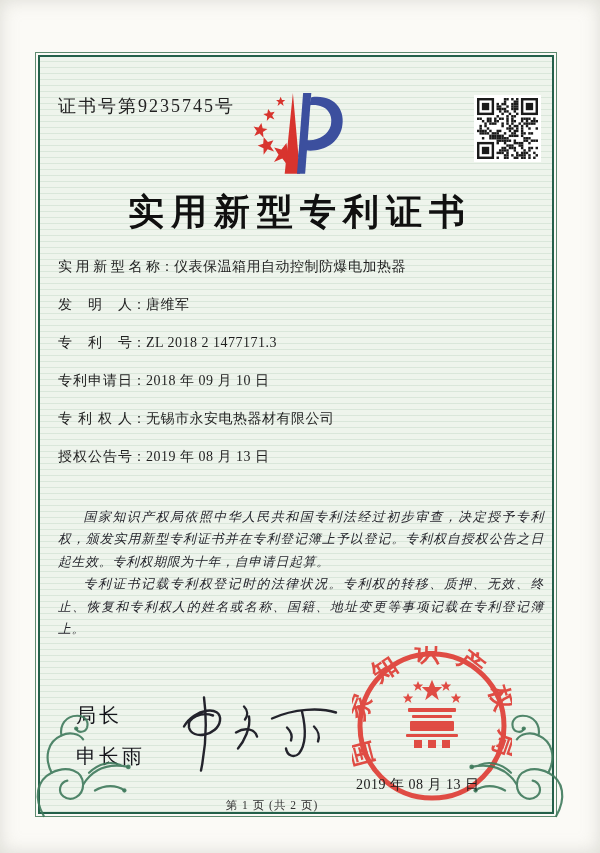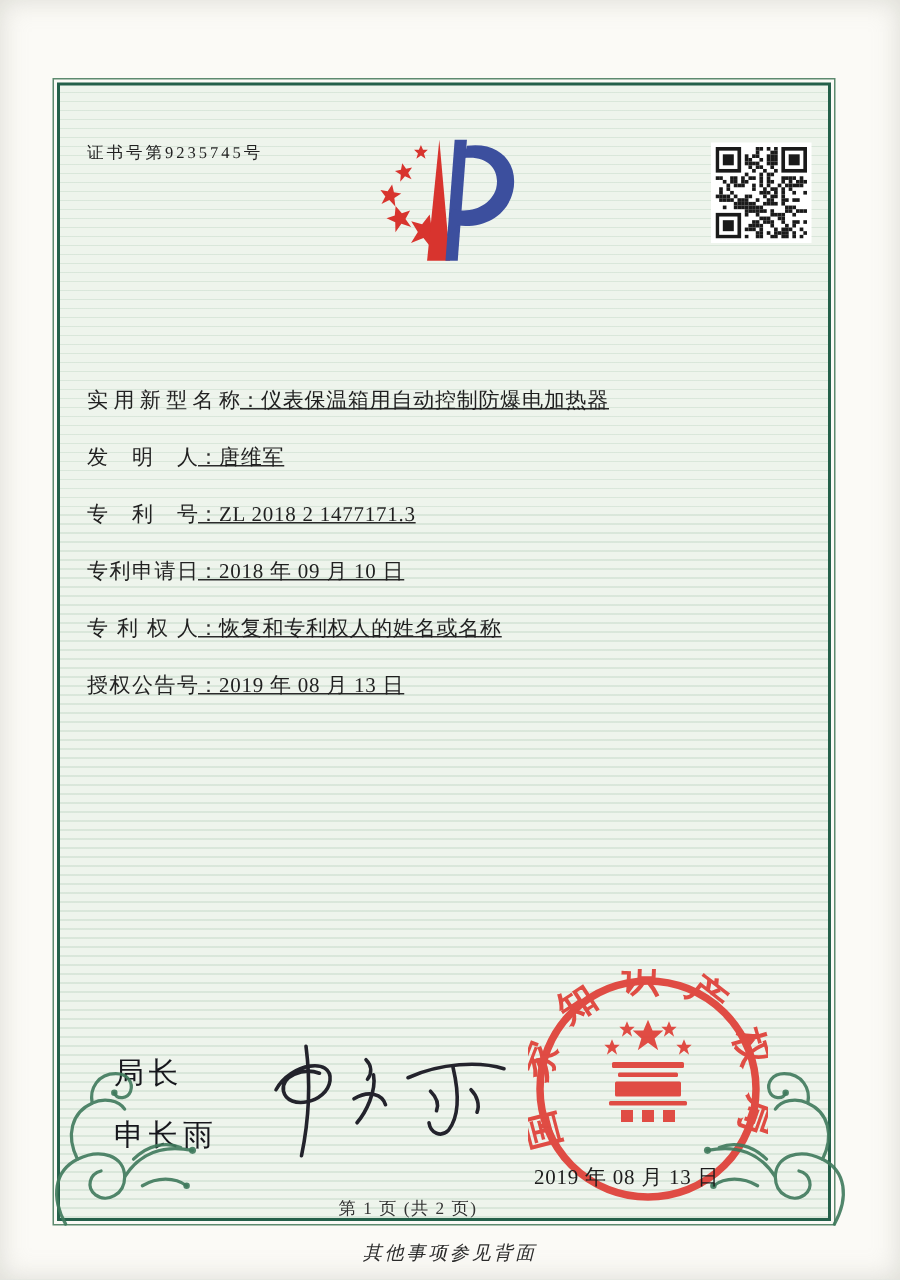--- a/index.html
+++ b/index.html
@@ -20,31 +20,31 @@
     width:100%; height:100%;
     border:2.5px solid #24604a;
     background-color:#eef4ec;
     background-image:repeating-linear-gradient(
       0deg,
       rgba(110,160,125,.16) 0px, rgba(110,160,125,.16) 1px,
       transparent 1px, transparent 6px);
   }
   .cert-no {
     position:absolute; left:58px; top:94px;
-    font-size:11px; letter-spacing:2px; color:#222;
+    font-size:18px; letter-spacing:2px; color:#222;
   }
   .logo { position:absolute; left:246px; top:88px; width:104px; height:92px; }
   .qr   { position:absolute; left:474px; top:95px; width:67px; height:67px; background:#fff; padding:3px; }
   .title {
     position:absolute; left:0; top:188px; width:600px;
     text-align:center; font-size:36px; font-weight:700;
     letter-spacing:7px; color:#101010;
   }
   .fields { position:absolute; left:58px; top:258px; width:490px; font-size:14px; }
-  .row { position:relative; height:38px; white-space:nowrap;text-decoration:underline; }
+  .row { position:relative; height:38px; white-space:nowrap; }
   .f-label {
     display:inline-block; width:74px; color:#222;
     text-align:justify; text-align-last:justify;
   }
   .f-label.wide { width:102px; }
   .f-value { color:#1f1f1f; letter-spacing:.5px; }
   .grant { position:absolute; left:262px; top:0; }
   .grant .f-label { width:76px; }
   .paras {
     position:absolute; left:58px; top:506px; width:486px;
@@ -316,42 +316,47 @@
         <rect x="12" y="24" width="1" height="1"></rect>
         <rect x="15" y="24" width="1" height="1"></rect>
         <rect x="16" y="24" width="1" height="1"></rect>
         <rect x="18" y="24" width="1" height="1"></rect>
         <rect x="19" y="24" width="1" height="1"></rect>
         <rect x="21" y="24" width="1" height="1"></rect>
         <rect x="23" y="24" width="1" height="1"></rect>
       </g>
   </svg>
 
+  <div class="title">实用新型专利证书</div>
 
   <div class="fields">
     <div class="row">
       <span class="f-label wide">实用新型名称</span><span>：</span><span class="f-value">仪表保温箱用自动控制防爆电加热器</span>
     </div>
     <div class="row">
       <span class="f-label">发明人</span><span>：</span><span class="f-value">唐维军</span>
     </div>
     <div class="row">
       <span class="f-label">专利号</span><span>：</span><span class="f-value">ZL 2018 2 1477171.3</span>
     </div>
     <div class="row">
       <span class="f-label">专利申请日</span><span>：</span><span class="f-value">2018 年 09 月 10 日</span>
     </div>
     <div class="row">
-      <span class="f-label">专利权人</span><span>：</span><span class="f-value">恢复和专利权人的姓名或名称</span>
+      <span class="f-label">专利权人</span><span>：</span><span class="f-value">无锡市永安电热器材有限公司</span>
     </div>
     <div class="row">
       <span class="f-label">授权公告号</span><span>：</span><span class="f-value">2019 年 08 月 13 日</span>
     </div>
   </div>
 
+  <div class="paras">
+    <p>国家知识产权局依照中华人民共和国专利法经过初步审查，决定授予专利权，颁发实用新型专利证书并在专利登记簿上予以登记。专利权自授权公告之日起生效。专利权期限为十年，自申请日起算。</p>
+    <p>专利证书记载专利权登记时的法律状况。专利权的转移、质押、无效、终止、恢复和专利权人的姓名或名称、国籍、地址变更等事项记载在专利登记簿上。</p>
+  </div>
 
   <div class="director">
     <div>局长</div>
     <div>申长雨</div>
   </div>
 
   <svg class="signature" viewBox="0 0 180 95">
     <g fill="none" stroke="#23232c" stroke-width="2.4" stroke-linecap="round" stroke-linejoin="round">
       <path d="M16,44 C26,26 54,22 52,38 C50,53 24,58 21,45 C19,35 34,29 45,33"></path>
       <path d="M36,15 C39,38 38,64 33,88"></path>
@@ -415,15 +420,14 @@
       <path d="M66,90 C76,84 88,84 96,90"></path>
     </g>
     <g fill="#3f7a5c" opacity=".9">
       <circle cx="100" cy="66" r="2.4"></circle>
         <circle cx="47" cy="27" r="2.2"></circle>
         <circle cx="96" cy="90" r="2.2"></circle>
     </g>
   </svg>
 
   <div class="page-info">第 1 页 (共 2 页)</div>
-  <div class="footer-note">其他事项参见背面</div>
 
 </div>
 
 </body></html>

